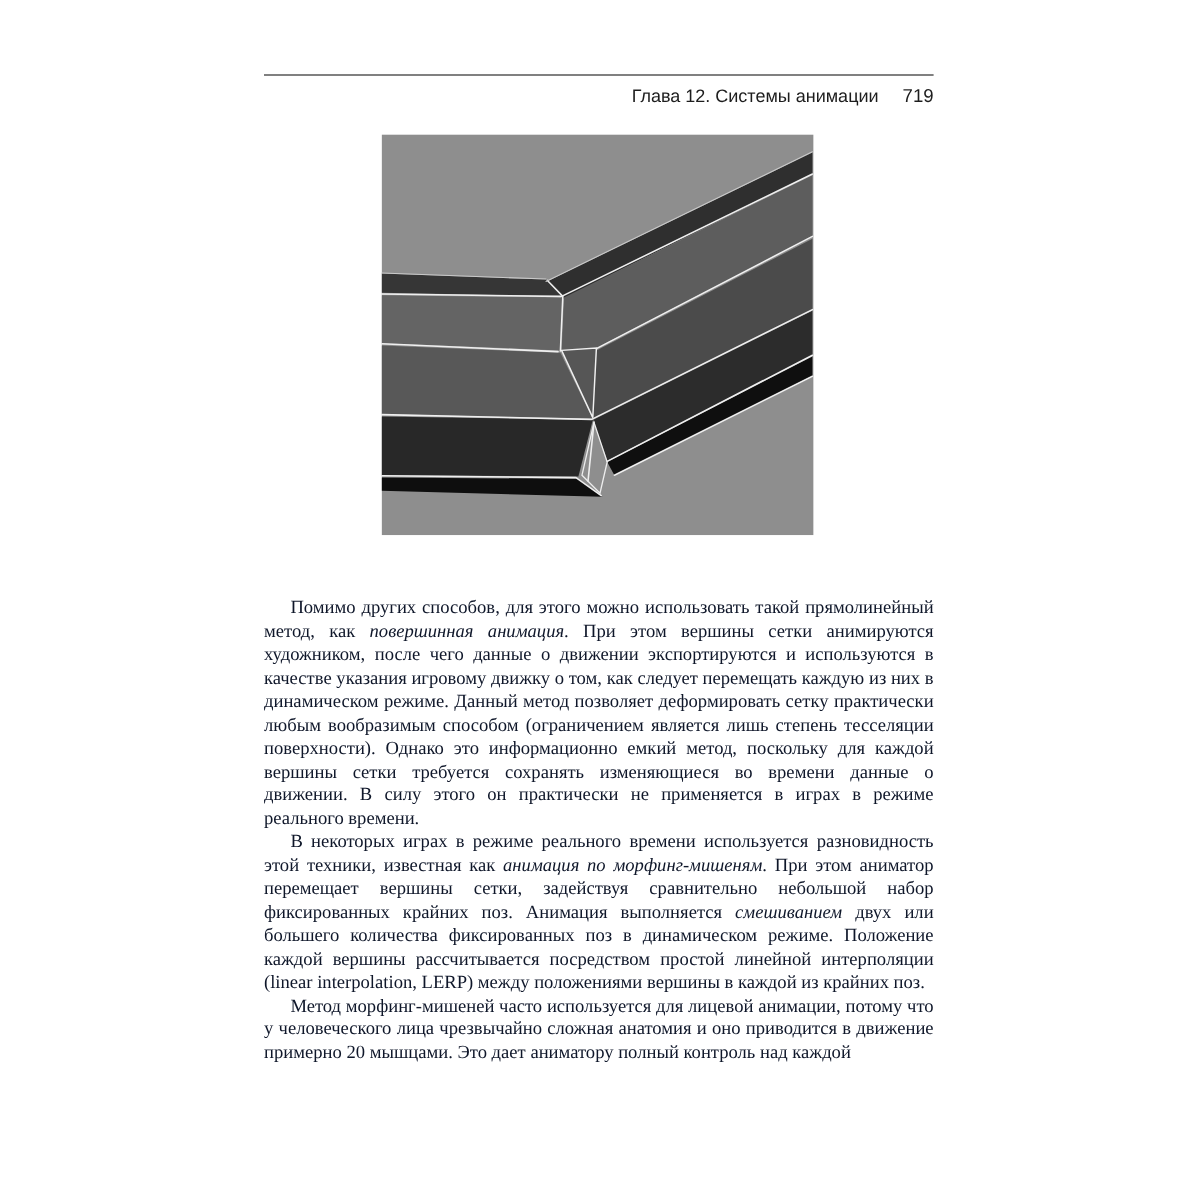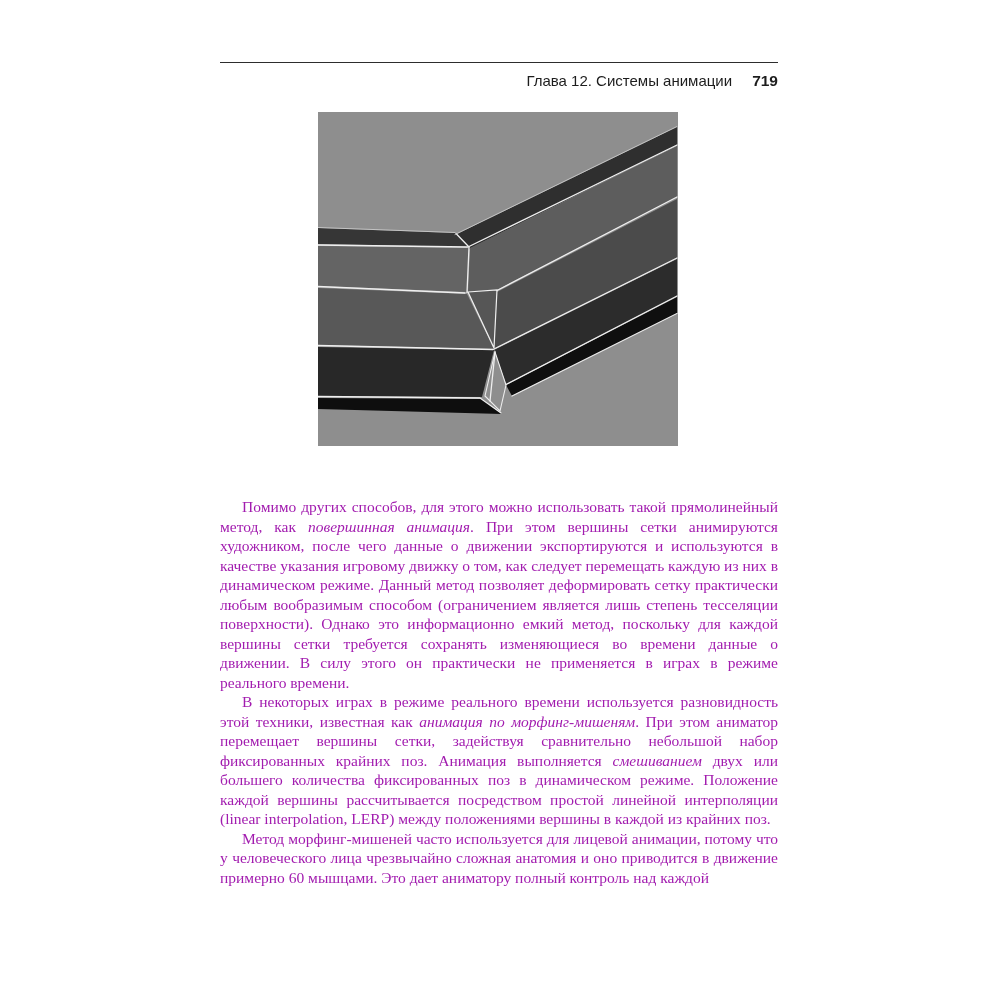--- a/index.html
+++ b/index.html
@@ -4,34 +4,34 @@
 <style>
   html,body{margin:0;padding:0;}
   body{width:1000px;height:1000px;background:#ffffff;position:relative;
        font-family:"Liberation Sans",sans-serif;color:#1b1b1b;}
   .page{position:absolute;inset:0;}
 
   
   .head-rule{position:absolute;left:220px;top:62px;width:558px;height:1px;background:#2d2d2d;}
   .head-text{position:absolute;left:220px;top:71px;width:558px;text-align:right;
              font-size:15px;line-height:20px;color:#1d1d1d;}
-  .head-text .pageno{font-weight:bold;margin-left:20px;font-size:15.5px;}
+  .head-text .pageno{font-weight:normal;margin-left:20px;font-size:15.5px;}
 
   
   .figure{position:absolute;left:318px;top:112px;}
 
   
   .caption{position:absolute;left:264px;top:452px;width:470px;text-align:center;
            font-size:13.5px;line-height:17px;color:#181818;}
   .caption b{font-weight:bold;}
 
   
   .body-text{position:absolute;left:220px;top:497px;width:558px;
              font-family:"Liberation Serif",serif;font-size:15.5px;line-height:19.5px;
-             text-align:justify;color:#a21caf;}
+             text-align:justify;color:#0f172a;}
   .body-text p{margin:0;text-indent:22px;}
   .body-text em{font-style:italic;}
 
   .wire{fill:none;stroke-linejoin:round;stroke-linecap:round;}
 </style>
 </head>
 <body>
 
 <div class="page">
 
@@ -75,16 +75,16 @@
     <g class="wire" stroke-width="0.9" stroke="#c9c9c9">
       <polyline points="0,115.5 137,120.5"></polyline>
       <polyline points="137,122.5 359,14.5"></polyline>
     </g>
   </svg>
 
 
   <div class="body-text">
       <p><span>Помимо других способов, для этого можно использовать такой прямолинейный метод, как </span><em>повершинная анимация</em><span>. При этом вершины сетки анимируются художником, после чего данные о движении экспортируются и используются в качестве указания игровому движку о том, как следует перемещать каждую из них в динамическом режиме. Данный метод позволяет деформировать сетку практически любым вообразимым способом (ограничением является лишь степень тесселяции поверхности). Однако это информационно емкий метод, поскольку для каждой вершины сетки требуется сохранять изменяющиеся во времени данные о движении. В силу этого он практически не применяется в играх в режиме реального времени.</span></p>
       <p><span>В некоторых играх в режиме реального времени используется разновидность этой техники, известная как </span><em>анимация по морфинг-мишеням</em><span>. При этом аниматор перемещает вершины сетки, задействуя сравнительно небольшой набор фиксированных крайних поз. Анимация выполняется </span><em>смешиванием</em><span> двух или большего количества фиксированных поз в динамическом режиме. Положение каждой вершины рассчитывается посредством простой линейной интерполяции (linear interpolation, LERP) между положениями вершины в каждой из крайних поз.</span></p>
-      <p><span>Метод морфинг-мишеней часто используется для лицевой анимации, потому что у человеческого лица чрезвычайно сложная анатомия и оно приводится в движение примерно 60 мышцами. Это дает аниматору полный контроль над каждой</span></p>
+      <p><span>Метод морфинг-мишеней часто используется для лицевой анимации, потому что у человеческого лица чрезвычайно сложная анатомия и оно приводится в движение примерно 20 мышцами. Это дает аниматору полный контроль над каждой</span></p>
     </div>
 
 </div>
 
 </body></html>

